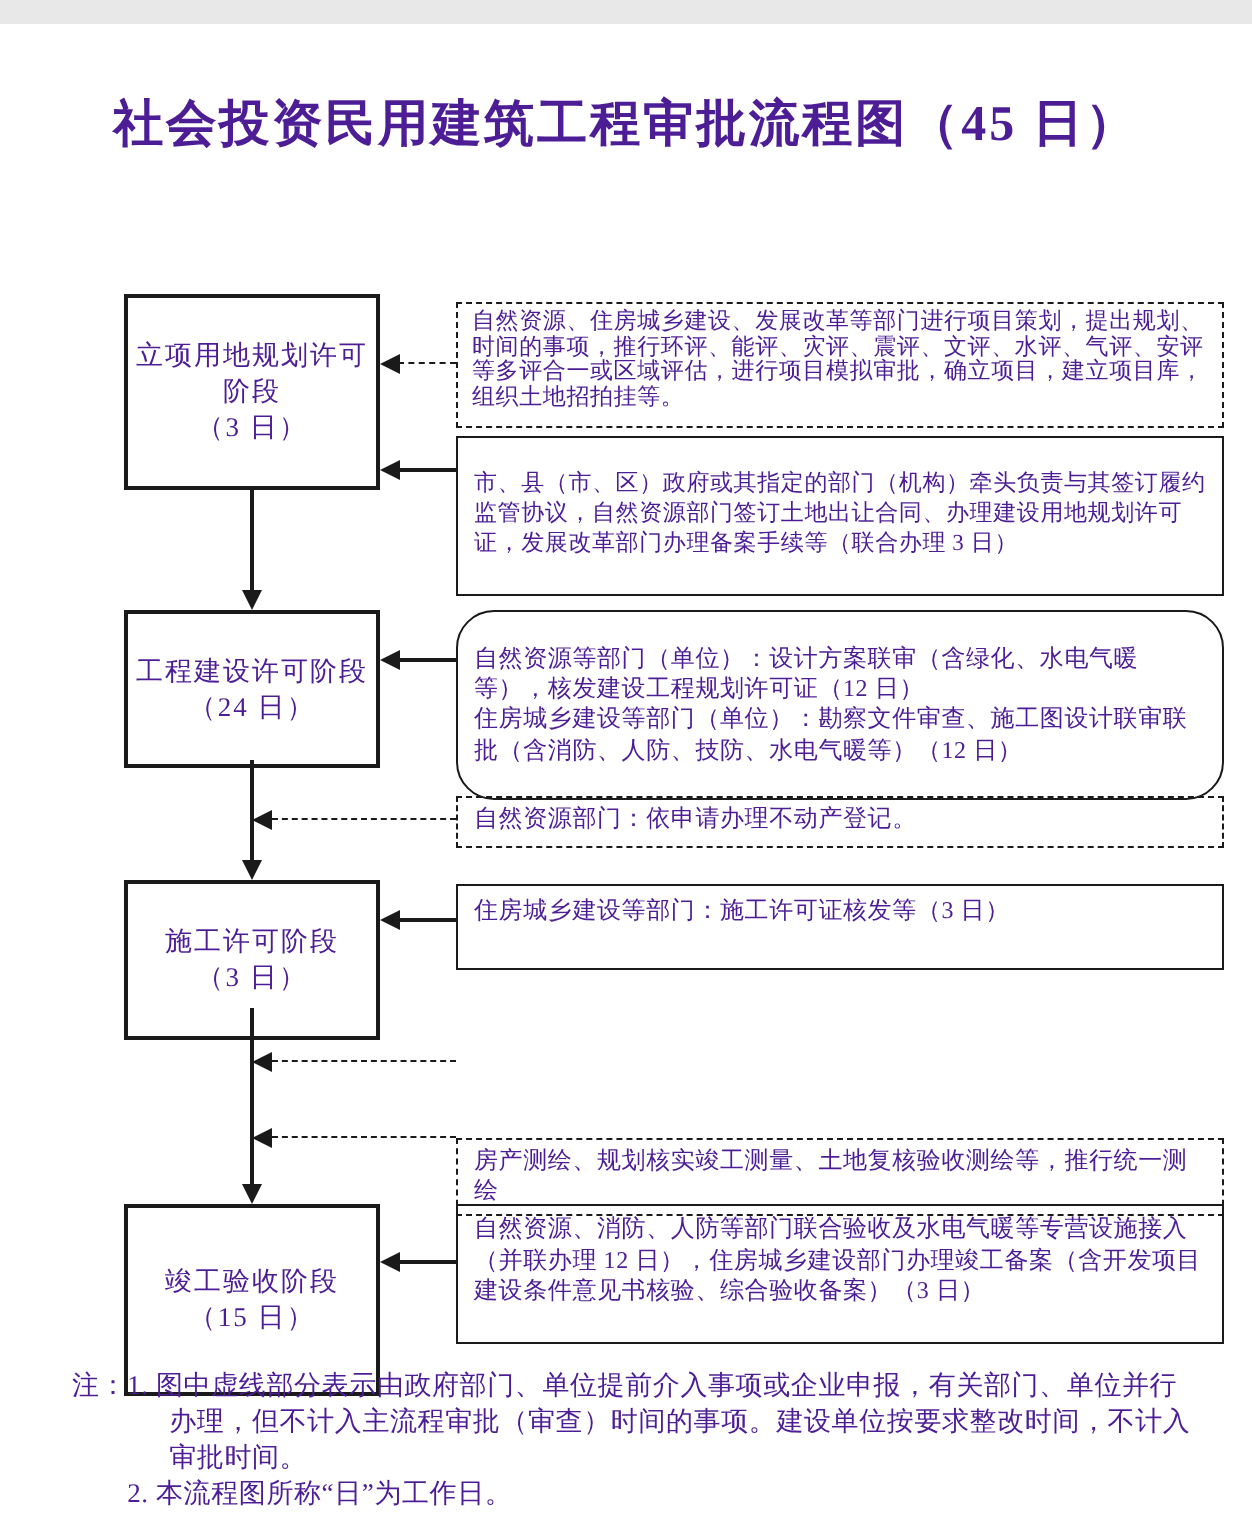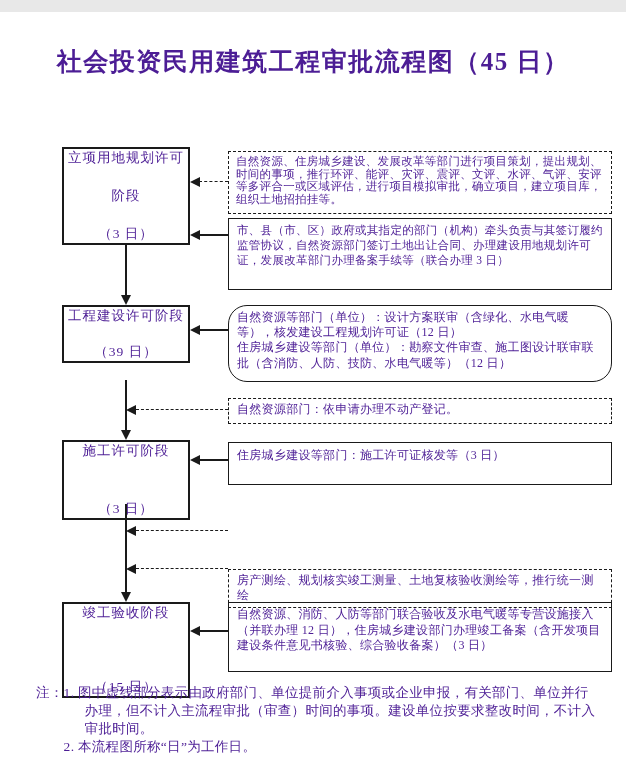--- a/index.html
+++ b/index.html
@@ -14,32 +14,32 @@
   }
   .title{
     position:absolute;top:33px;left:0;width:100%;
     margin:0;text-align:center;
     font-size:25px;font-weight:bold;letter-spacing:1.5px;
   }
   
   .stage{
     position:absolute;left:62px;width:128px;
     border:2px solid #1a1a1a;box-sizing:border-box;
-    display:flex;flex-direction:column;justify-content:space-between;align-items:center;
+    display:flex;flex-direction:column;justify-content:center;align-items:center;
     text-align:center;font-size:13.5px;letter-spacing:1px;
   }
   #stage-1{top:135px;height:98px;}
-  #stage-2{top:293px;height:58px;}
+  #stage-2{top:293px;height:79px;}
   #stage-3{top:428px;height:80px;}
   #stage-4{top:590px;height:96px;}
   
   .sbox{
     position:absolute;left:228px;width:384px;box-sizing:border-box;
     border:1.5px solid #1a1a1a;
-    font-size:12px;line-height:1.28;padding:4px 8px;
+    font-size:12px;line-height:1.28;padding:16px 8px;
     letter-spacing:0.3px;
   }
   .sbox.dashed{border:1.2px dashed #1a1a1a;}
   #box-a{top:139px;min-height:63px;font-size:11.5px;line-height:1.1;padding:3px 7px;}
   #box-b{top:206px;min-height:72px;font-size:11.5px;line-height:1.32;}
   #box-c{top:293px;min-height:77px;white-space:pre-line;line-height:1.27;border-radius:19px;}
   #box-d{top:386px;min-height:26px;padding:3px 8px;}
   #box-e{top:430px;min-height:43px;padding:5px 8px;}
   #box-f{top:504px;min-height:28px;}
   #box-g{top:557px;min-height:38px;padding:3px 8px;}
@@ -77,21 +77,21 @@
 
   <h1 class="title">社会投资民用建筑工程审批流程图（45 日）</h1>
 
   <div class="stage" id="stage-1">
     <div>立项用地规划许可</div>
     <div>阶段</div>
     <div>（3 日）</div>
   </div>
   <div class="stage" id="stage-2">
     <div>工程建设许可阶段</div>
-    <div>（39 日）</div>
+    <div>（24 日）</div>
   </div>
   <div class="stage" id="stage-3">
     <div>施工许可阶段</div>
     <div>（3 日）</div>
   </div>
   <div class="stage" id="stage-4">
     <div>竣工验收阶段</div>
     <div>（15 日）</div>
   </div>
 

